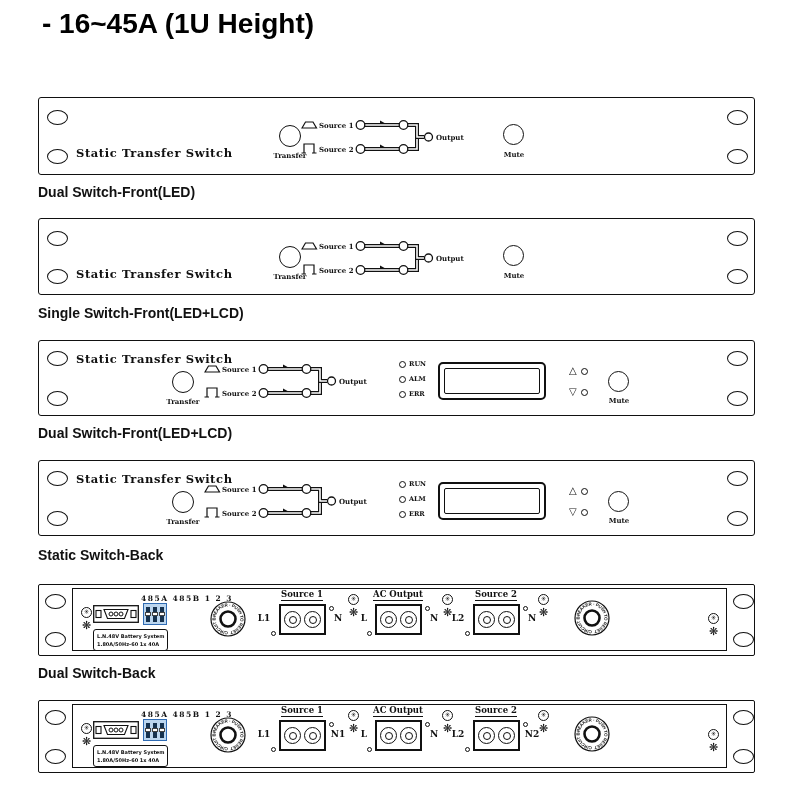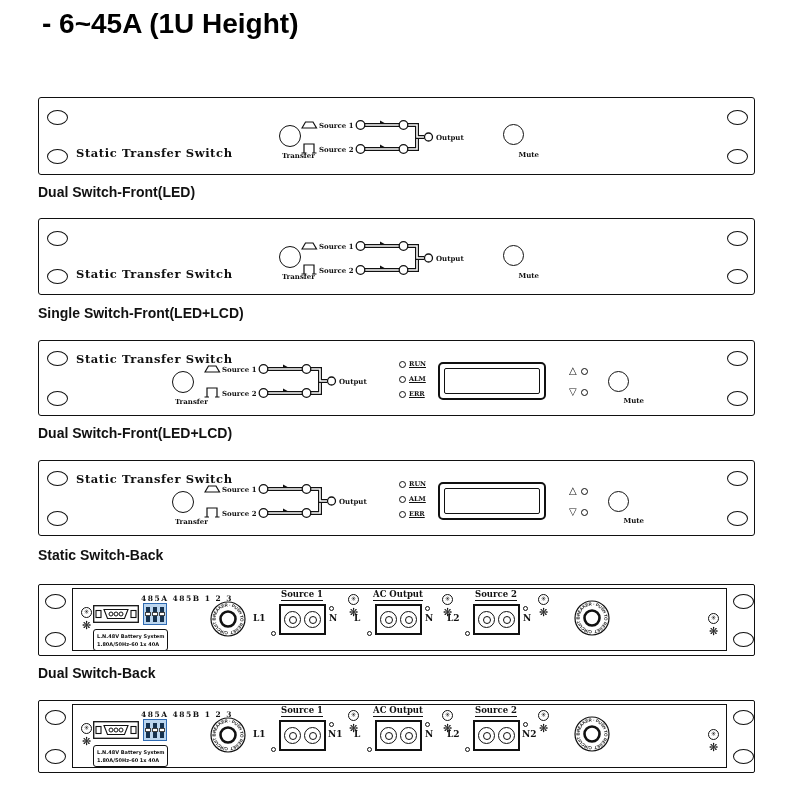--- a/index.html
+++ b/index.html
@@ -7,28 +7,28 @@
         font-family:"Liberation Sans",sans-serif;color:#111;}
   .title{position:absolute;font:700 28px "Liberation Sans",sans-serif;color:#000;white-space:nowrap;}
   .heading{position:absolute;font:700 14px "Liberation Sans",sans-serif;color:#111;white-space:nowrap;}
 
   
   .panel{position:absolute;left:38px;width:717px;background:#fff;border:1.6px solid #111;border-radius:3px;box-sizing:border-box;}
   .oval{position:absolute;width:21px;height:15px;border:1.6px solid #111;border-radius:50%;box-sizing:border-box;}
   .brand{position:absolute;font:700 11.5px "DejaVu Serif",serif;letter-spacing:.6px;white-space:nowrap;}
 
   .btn-circle{position:absolute;border:1.4px solid #111;border-radius:50%;background:#fff;box-sizing:border-box;}
-  .btn-label{position:absolute;font:700 7px "DejaVu Serif",serif;text-align:right;white-space:nowrap;}
+  .btn-label{position:absolute;font:700 7px "DejaVu Serif",serif;text-align:center;white-space:nowrap;}
 
   .mimic{position:absolute;width:172px;height:46px;}
   .m-label{position:absolute;font:700 7px "DejaVu Serif",serif;white-space:nowrap;}
 
   .led-row{position:absolute;display:flex;align-items:center;gap:3px;}
   .led-dot{width:7px;height:7px;border:1.3px solid #111;border-radius:50%;box-sizing:border-box;}
-  .led-txt{font:700 6.5px "DejaVu Serif",serif;text-decoration:underline;}
+  .led-txt{font:700 6.5px "DejaVu Serif",serif;}
 
   .lcd{position:absolute;border:2.6px solid #111;border-radius:5px;padding:4px;box-sizing:border-box;background:#fff;}
   .lcd-inner{width:100%;height:100%;border:1.3px solid #111;border-radius:2px;box-sizing:border-box;}
 
   .ud-row{position:absolute;display:flex;align-items:center;gap:4px;}
   .tri{font:700 10px "DejaVu Sans",sans-serif;line-height:1;}
   .cbtn{width:7px;height:7px;border:1.3px solid #111;border-radius:50%;box-sizing:border-box;}
 
   
   .back-body{position:absolute;border:1.4px solid #111;box-sizing:border-box;}
@@ -42,29 +42,29 @@
   .dip-slot{width:4px;height:15px;background:#16324f;position:relative;}
   .dip-handle{position:absolute;left:-1px;top:5px;width:6px;height:4px;background:#fff;border:0.5px solid #444;box-sizing:border-box;}
   .rating{position:absolute;border:1.4px solid #111;border-radius:3px;padding:2px 3px;
           font:700 5px "DejaVu Sans",sans-serif;line-height:1.6;white-space:nowrap;}
   .tlabel{position:absolute;font:700 8.5px "DejaVu Serif",serif;text-align:center;white-space:nowrap;}
   .tlabel span{border-bottom:1px solid #111;padding-bottom:1px;}
   .tblock{position:absolute;width:47px;height:31px;border:2px solid #111;box-sizing:border-box;
           display:flex;align-items:center;justify-content:space-evenly;background:#fff;}
   .term{width:17px;height:17px;border:1.5px solid #111;border-radius:50%;display:flex;align-items:center;justify-content:center;box-sizing:border-box;}
   .term>span{width:8px;height:8px;border:1.5px solid #111;border-radius:50%;box-sizing:border-box;}
-  .side-label{position:absolute;font:700 9px "DejaVu Serif",serif;white-space:nowrap;}
+  .side-label{position:absolute;font:700 9px "DejaVu Serif",serif;text-align:center;white-space:nowrap;}
   .mdot{position:absolute;width:5px;height:5px;border:1px solid #111;border-radius:50%;box-sizing:border-box;}
 </style>
 </head>
 <body>
 
 <div class="page">
 
-  <div class="title" style="left:42px;top:8px;">- 6~45A (1U Height)</div>
+  <div class="title" style="left:42px;top:8px;">- 16~45A (1U Height)</div>
 
   <div class="heading" style="left:38px;top:184px;">Dual Switch-Front(LED)</div>
   <div class="heading" style="left:38px;top:425px;">Dual Switch-Front(LED+LCD)</div>
   <div class="heading" style="left:38px;top:305px;">Single Switch-Front(LED+LCD)</div>
   <div class="heading" style="left:38px;top:547px;">Static Switch-Back</div>
   <div class="heading" style="left:38px;top:665px;">Dual Switch-Back</div>
 
   <div class="panel" style="top:97px;height:78px;">
     <div class="oval" style="left:8px;top:12px;"></div>
     <div class="oval" style="left:8px;top:51px;"></div>

